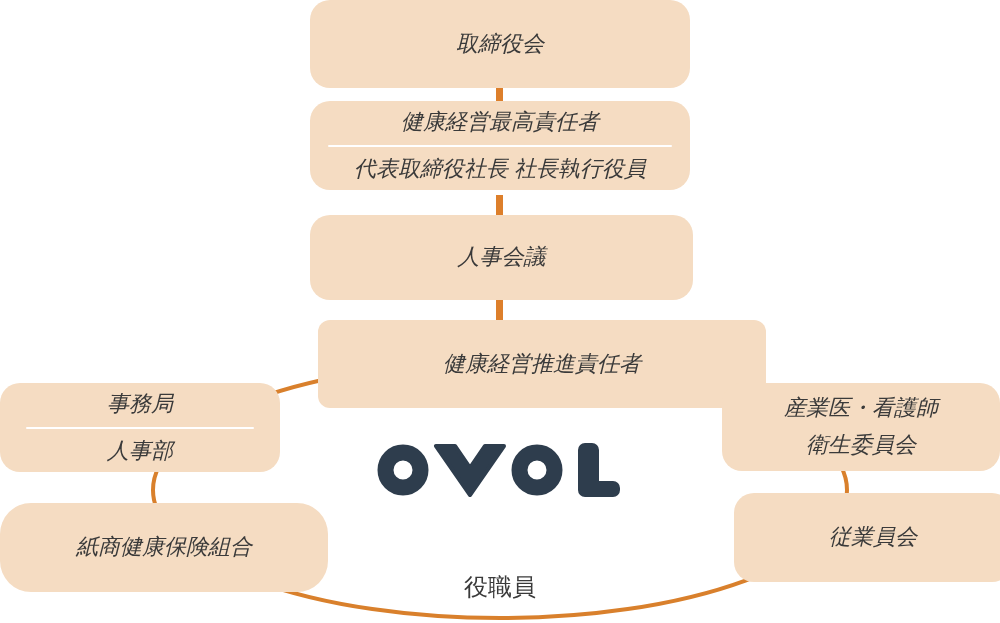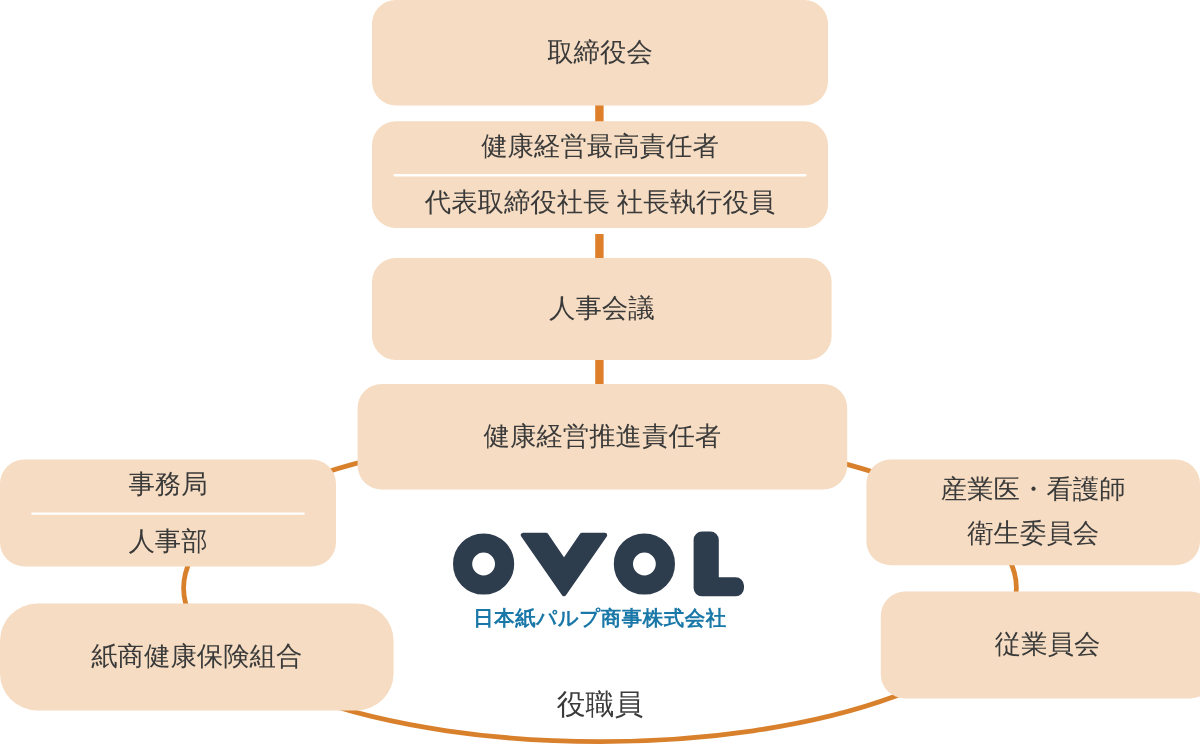--- a/index.html
+++ b/index.html
@@ -8,31 +8,31 @@
     background:#ffffff; overflow:hidden;
     font-family:"Liberation Sans", sans-serif;
     color:#3a3a3a;
   }
   .underlay { position:absolute; left:0; top:0; z-index:0; }
   .vconn { position:absolute; left:496px; width:7px; background:#dd7f2b; z-index:1; }
   .box {
     position:absolute; z-index:2;
     background:#f5dcc2; border-radius:20px;
     display:flex; flex-direction:column; align-items:center; justify-content:center;
-    text-align:center; font-size:22px; line-height:1.3;
+    text-align:center; font-size:22px; line-height:1.3;font-style:italic;
   }
   .box .bline { margin:4px 0; white-space:nowrap; }
   .wdivider { height:2px; background:#ffffff; margin:4px 0; border-radius:1px; }
   .wdivider.w-main { width:344px; }
   .wdivider.w-side { width:228px; }
 
   .box-board   { left:310px; top:0px;   width:380px; height:88px; }
   .box-chief   { left:310px; top:101px; width:380px; height:89px; }
   .box-hr      { left:310px; top:215px; width:383px; height:85px; }
-  .box-promo   { left:298px; top:320px; width:408px; height:88px; }
+  .box-promo   { left:318px; top:320px; width:448px; height:88px;border-radius:12px; }
   .box-secre   { left:0px;   top:383px; width:280px; height:89px; }
   .box-insur   { left:0px;   top:503px; width:328px; height:89px;border-radius:31px; }
   .box-medic   { left:722px; top:383px; width:278px; height:88px; }
   .box-employ  { left:722px; top:493px; width:278px; height:89px;margin-left:12px; }
 
   .conn-1 { top:87px;  height:21px; }
   .conn-2 { top:195px; height:21px; }
   .conn-3 { top:299px; height:22px; }
 
   .logo-wrap { position:absolute; left:377px; top:441px; width:246px; height:56px; z-index:2; }
@@ -98,17 +98,16 @@
 
   <div class="logo-wrap">
     <svg width="246" height="56" viewBox="0 0 246 56" role="img" aria-label="OVOL">
       <circle cx="26" cy="29" r="17.5" fill="none" stroke="#2e3d4d" stroke-width="16"></circle>
       <path d="M59,5 L78,5 L93,27 L108,5 L127,5 L93,54 Z" fill="#2e3d4d" stroke="#2e3d4d" stroke-width="4" stroke-linejoin="round"></path>
       <circle cx="160" cy="29" r="17.5" fill="none" stroke="#2e3d4d" stroke-width="16"></circle>
       <path d="M208,2 h7 a7,7 0 0 1 7,7 v31 h14 a7,7 0 0 1 7,7 v2 a7,7 0 0 1 -7,7 h-28 a7,7 0 0 1 -7,-7 v-40 a7,7 0 0 1 7,-7 z" fill="#2e3d4d"></path>
     </svg>
   </div>
 
-  <div class="company-name">日本紙パルプ商事株式会社</div>
 
   <div class="staff-label">役職員</div>
 
 </div>
 
 </body></html>

